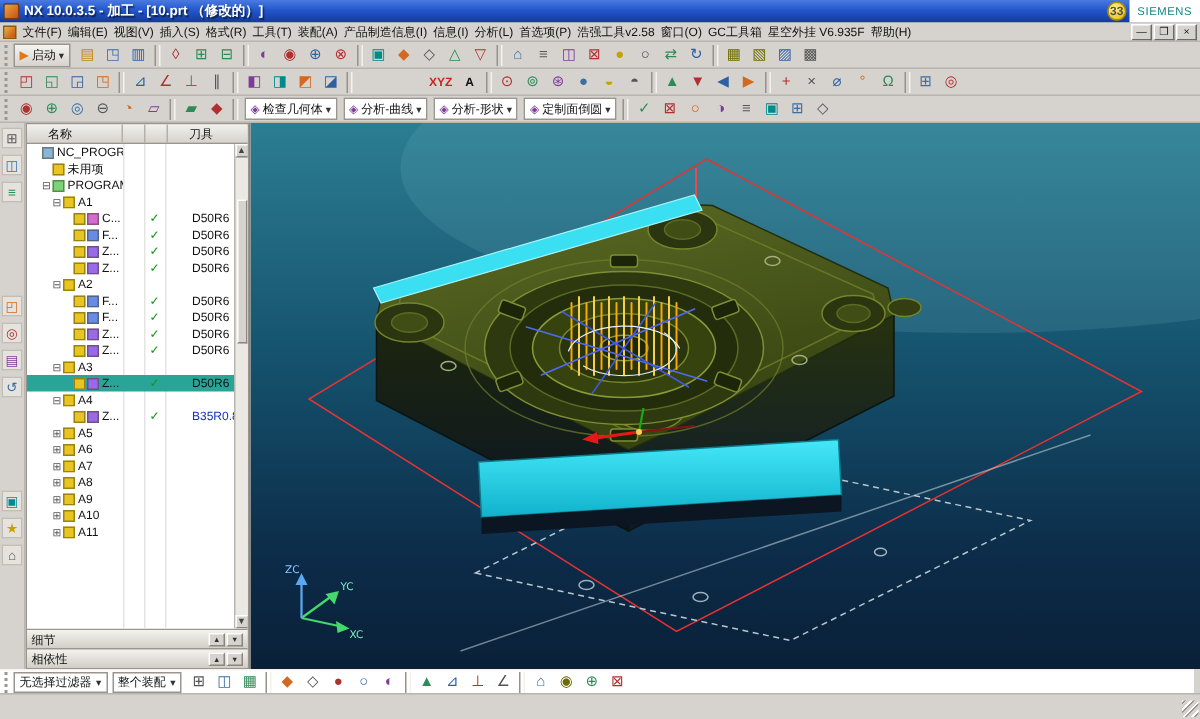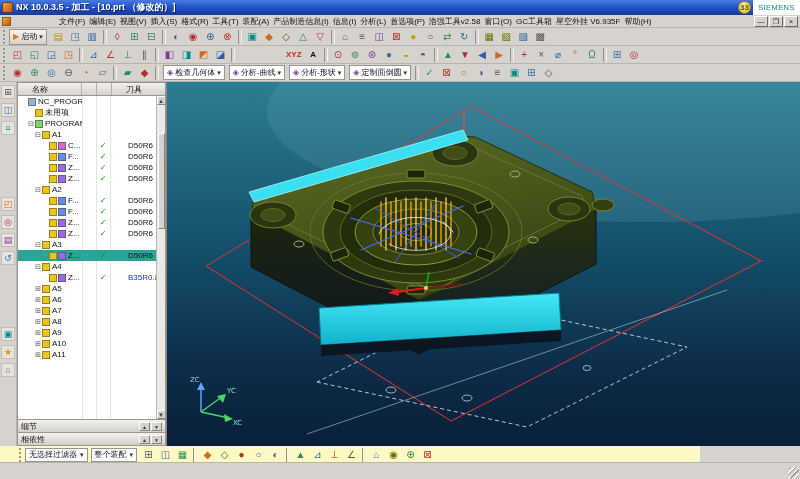--- a/index.html
+++ b/index.html
@@ -16,21 +16,21 @@
     background:linear-gradient(135deg,#f2a53a,#c2511a); border:1px solid #7a3a10; }
   .title-text { font-size:9px; font-weight:bold; white-space:nowrap; text-shadow:1px 1px 1px rgba(0,0,0,.6); }
   .badge33 { position:absolute; right:49px; top:1px; width:13px; height:13px; border-radius:50%;
     background:radial-gradient(circle at 35% 30%,#fff0a0,#e6b400); color:#553; font-size:8px;
     font-weight:bold; display:flex; align-items:center; justify-content:center; border:1px solid #b08800; }
   .siemens { position:absolute; right:0; top:0; width:47px; height:15px; background:#fff;
     color:#0e8585; font-size:7.5px; font-weight:normal; letter-spacing:.4px;
     display:flex; align-items:center; justify-content:center; }
   
   .menubar { position:absolute; left:0; top:15px; width:800px; height:13px; background:#d6d3ce;
-    border-bottom:1px solid #b8b4ae; display:flex; align-items:center; font-size:8px; overflow:hidden;gap:44px; }
+    border-bottom:1px solid #b8b4ae; display:flex; align-items:center; font-size:8px; overflow:hidden; }
   .menu-start-icon { width:9px; height:9px; flex:none; margin:0 2px;
     background:linear-gradient(135deg,#f0b040,#c05010); border:1px solid #8a5a10; }
   .menu-item { padding:0 2px; white-space:nowrap; flex:none; }
   .menu-win-buttons { margin-left:auto; display:flex; gap:1px; padding-right:2px; flex:none; }
   .wbtn { width:14px; height:11px; background:#d6d3ce; border:1px solid; border-color:#fff #6a6a6a #6a6a6a #fff;
     font-size:7px; line-height:9px; text-align:center; color:#222; }
   
   .tb { position:absolute; left:0; width:800px; height:18px; background:#d6d3ce;
     border-bottom:1px solid #b8b4ae; display:flex; align-items:center; padding-left:3px; overflow:hidden; }
   .tb1 { top:28px; } .tb2 { top:46px; } .tb3 { top:64px; }
@@ -80,22 +80,22 @@
   .sthumb { width:7px; height:96px; margin-top:28px; background:#d6d3ce; border:1px solid; border-color:#fff #8a867e #8a867e #fff; }
   .nav-panelbar { height:13px; flex:none; background:linear-gradient(#f4f2ee,#d2cfc8);
     border-top:1px solid #9a968e; display:flex; align-items:center; padding:0 3px; font-size:8px; }
   .pb-btns { margin-left:auto; display:flex; gap:1px; }
   .pbb { width:11px; height:9px; font-size:5px; line-height:8px; text-align:center; background:#d6d3ce;
     border:1px solid; border-color:#fff #8a867e #8a867e #fff; color:#333; }
   
   .viewport { position:absolute; left:166px; top:82px; width:634px; height:364px; border-left:1px solid #8a867e; }
   .viewport svg { display:block; }
   
-  .bottombar { position:absolute; left:0; top:446px; width:700px; height:16px; background:#fef9c3;
-    border-top:1px solid #f6f4f0; display:flex; align-items:center; padding-left:19px; overflow:hidden; }
+  .bottombar { position:absolute; left:0; top:446px; width:796px; height:16px; background:#ffffff;
+    border-top:1px solid #f6f4f0; display:flex; align-items:center; padding-left:3px; overflow:hidden; }
   .bb-dd { display:flex; align-items:center; height:14px; flex:none; margin-right:3px; padding:0 3px;
     border:1px solid #9a968e; background:#fff; font-size:8px; gap:3px; white-space:nowrap; }
   
   .statusbar { position:absolute; left:0; top:462px; width:800px; height:17px; background:#d6d3ce;
     border-top:1px solid #b8b4ae; }
   .sb-field { position:absolute; left:4px; top:2px; width:740px; height:13px; border:1px solid;
     border-color:#9a968e #fff #fff #9a968e; display:flex; align-items:center; font-size:8px; }
   .sb-text { margin-left:362px; white-space:nowrap; }
   .sb-grip { position:absolute; right:1px; bottom:1px; width:11px; height:11px;
     background:repeating-linear-gradient(135deg,#fff 0 1px,#9a968e 1px 2px,transparent 2px 4px); }

